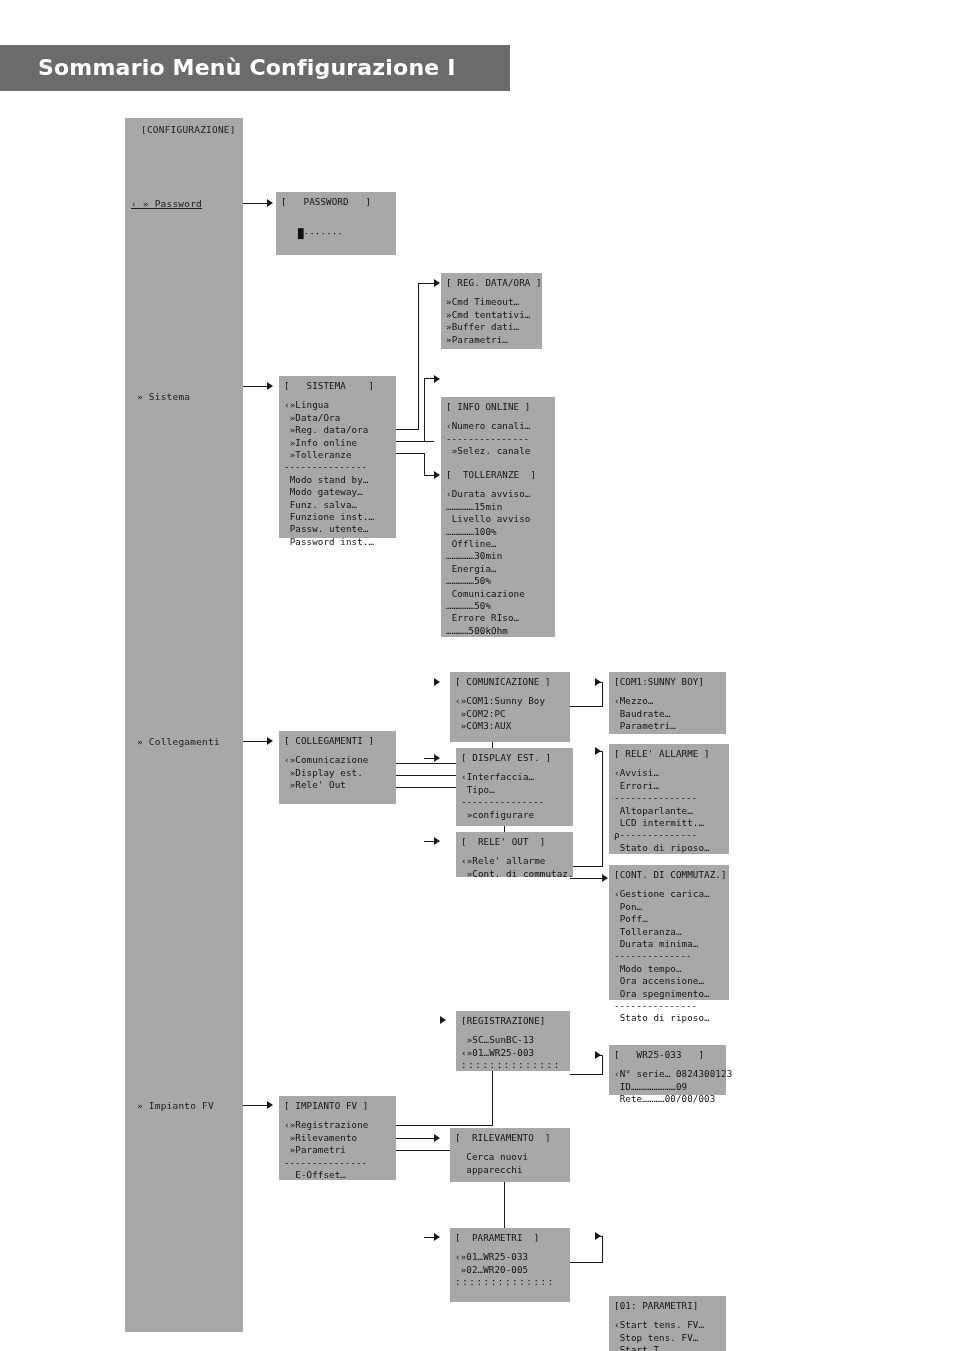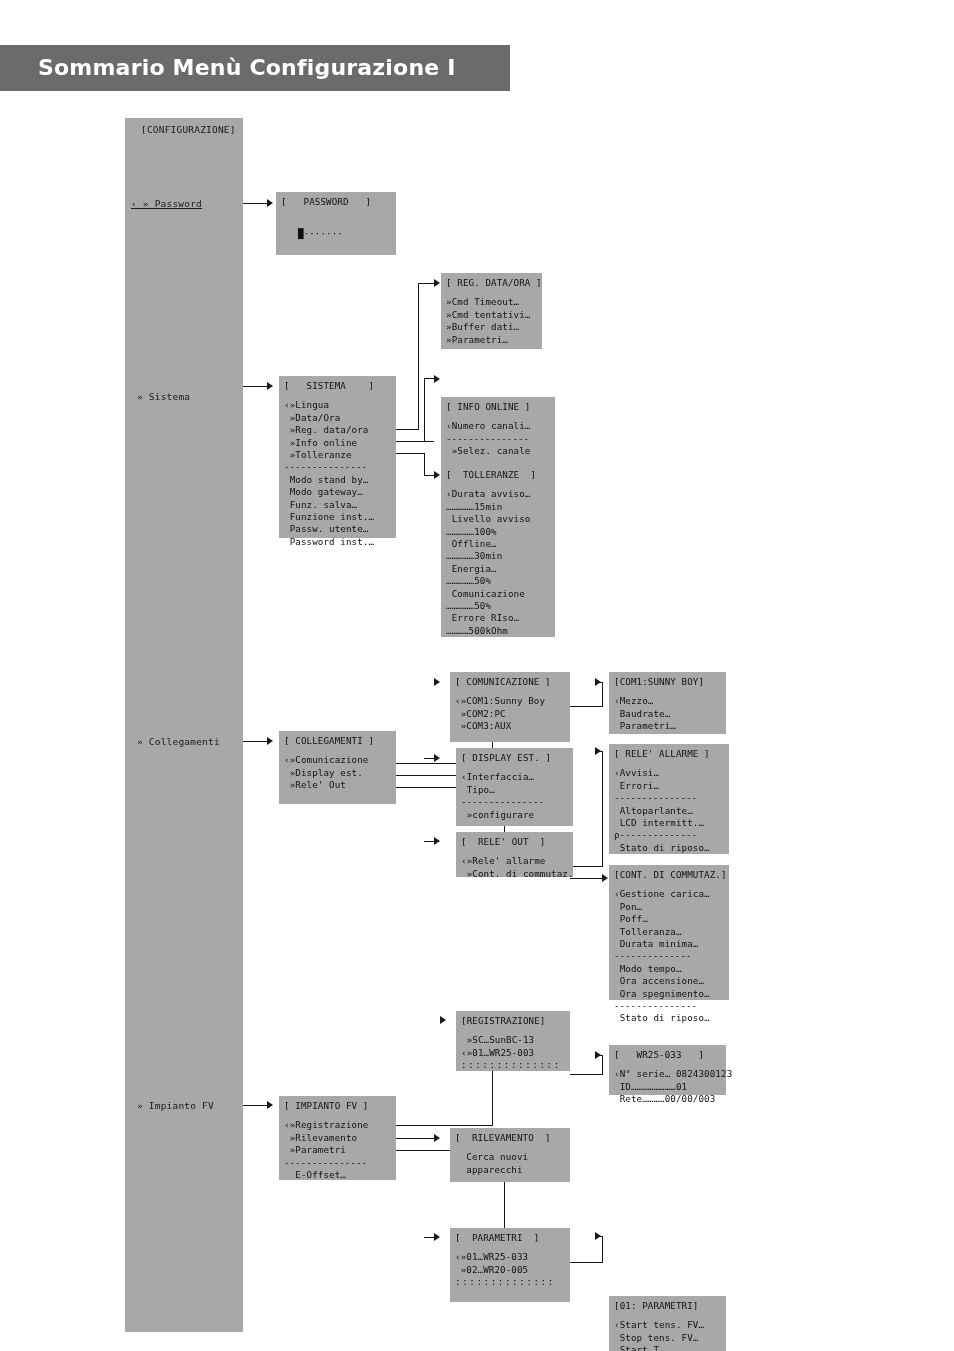--- a/index.html
+++ b/index.html
@@ -136,19 +136,19 @@
 <div class="lcd" id="p-rela" style="left:609px;top:744px;width:120px;height:110px;"><span class="hdr">[ RELE' ALLARME ]</span><span class="ln">‹Avvisi…</span><span class="ln"> Errori…</span><span class="ln sep">---------------</span><span class="ln"> Altoparlante…</span><span class="ln"> LCD intermitt.…</span><span class="ln sep">ρ--------------</span><span class="ln"> Stato di riposo…</span></div>
 
 <div class="lcd" id="p-relo" style="left:456px;top:832px;width:117px;height:45px;"><span class="hdr">[  RELE' OUT  ]</span><span class="ln">‹»Rele' allarme</span><span class="ln"> »Cont. di commutaz.</span></div>
 
 <div class="lcd" id="p-cont" style="left:609px;top:865px;width:120px;height:135px;"><span class="hdr">[CONT. DI COMMUTAZ.]</span><span class="ln">‹Gestione carica…</span><span class="ln"> Pon…</span><span class="ln"> Poff…</span><span class="ln"> Tolleranza…</span><span class="ln"> Durata minima…</span><span class="ln sep">--------------</span><span class="ln"> Modo tempo…</span><span class="ln"> Ora accensione…</span><span class="ln"> Ora spegnimento…</span><span class="ln sep">---------------</span><span class="ln"> Stato di riposo…</span></div>
 
 <div class="lcd" id="p-ifv" style="left:279px;top:1096px;width:117px;height:84px;"><span class="hdr">[ IMPIANTO FV ]</span><span class="ln">‹»Registrazione</span><span class="ln"> »Rilevamento</span><span class="ln"> »Parametri</span><span class="ln sep">---------------</span><span class="ln">  E-Offset…</span></div>
 
 <div class="lcd" id="p-reg2" style="left:456px;top:1011px;width:114px;height:60px;"><span class="hdr">[REGISTRAZIONE]</span><span class="ln"> »SC…SunBC-13</span><span class="ln">‹»01…WR25-003</span><span class="dots">::::::::::::::</span></div>
 
-<div class="lcd" id="p-wr" style="left:609px;top:1045px;width:117px;height:50px;"><span class="hdr">[   WR25-033   ]</span><span class="ln">‹N° serie… 0824300123</span><span class="ln"> ID……………………01</span><span class="ln"> Rete…………00/00/003</span></div>
+<div class="lcd" id="p-wr" style="left:609px;top:1045px;width:117px;height:50px;"><span class="hdr">[   WR25-033   ]</span><span class="ln">‹N° serie… 0824300123</span><span class="ln"> ID……………………09</span><span class="ln"> Rete…………00/00/003</span></div>
 
 <div class="lcd" id="p-ril" style="left:450px;top:1128px;width:120px;height:54px;"><span class="hdr">[  RILEVAMENTO  ]</span><span class="ln">  Cerca nuovi</span><span class="ln">  apparecchi</span></div>
 
 <div class="lcd" id="p-par" style="left:450px;top:1228px;width:120px;height:74px;"><span class="hdr">[  PARAMETRI  ]</span><span class="ln">‹»01…WR25-033</span><span class="ln"> »02…WR20-005</span><span class="dots">::::::::::::::</span></div>
 
 <div class="lcd" id="p-par1" style="left:609px;top:1296px;width:117px;height:68px;"><span class="hdr">[01: PARAMETRI]</span><span class="ln">‹Start tens. FV…</span><span class="ln"> Stop tens. FV…</span><span class="ln"> Start T…</span><span class="dots">::::::::::::::</span></div>
 
 </body></html>

